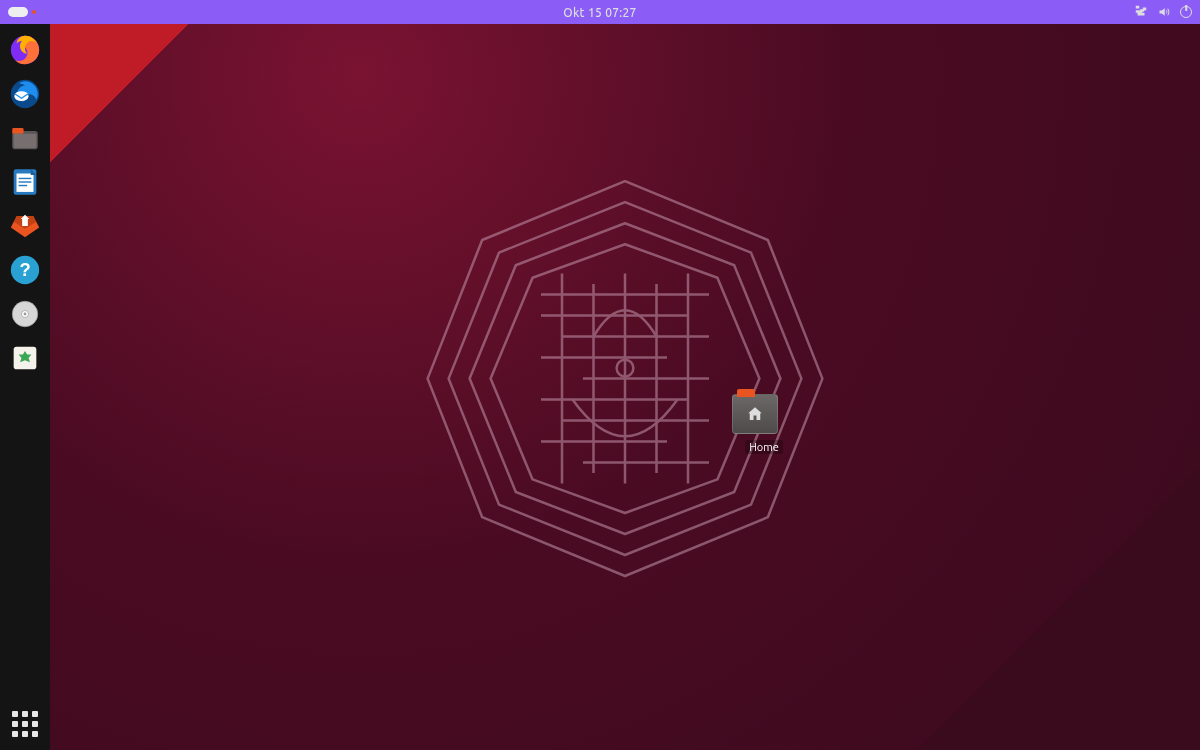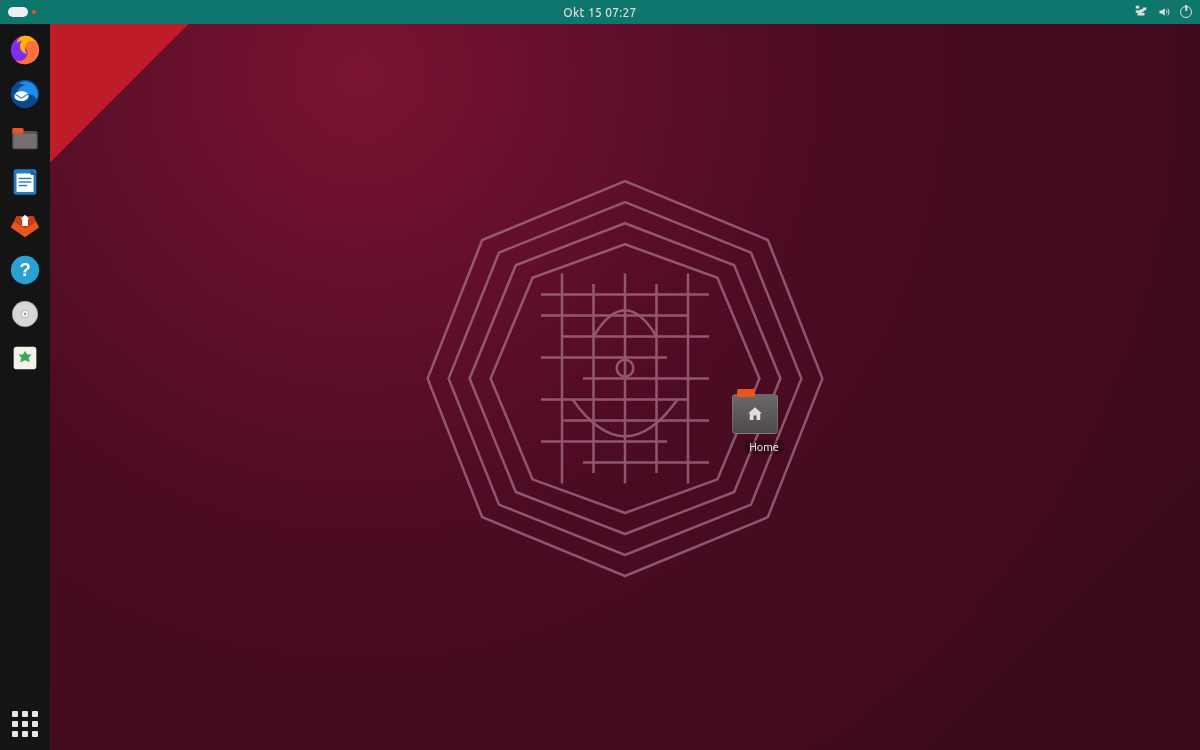--- a/index.html
+++ b/index.html
@@ -8,21 +8,21 @@
     background:
       linear-gradient(135deg, #c01c28 0 150px, transparent 150px),
       linear-gradient(315deg, #3a0b1d 0 200px, transparent 200px),
       radial-gradient(circle at 30% 10%, #7a1332 0%, #4a0b22 45%, #3a0a1d 100%);
     color: #fff;
   }
 
   
   .topbar {
     position: absolute; top: 0; left: 0; right: 0; height: 24px;
-    background: #0f766e; color: #ddd; font-size: 12px;
+    background: #8b5cf6; color: #ddd; font-size: 12px;
     display: flex; align-items: center; justify-content: space-between;
     padding: 0 8px;
   }
   .topbar .left  { display: flex; align-items: center; gap: 6px; }
   .topbar .center{ position: absolute; left: 50%; transform: translateX(-50%); font-weight: 500; letter-spacing: .3px;}
   .topbar .right { display: flex; align-items: center; gap: 10px; }
   .pill { width: 20px; height: 10px; border-radius: 5px; background: #eee; position: relative; }
   .pill::after{ content:""; position:absolute; right:-8px; top:3px; width:4px; height:4px; border-radius:50%; background:#e95420;}
   .spk { width:12px; height:12px; display:block; }
   .pwr { width:12px; height:12px; border:1.5px solid #ddd; border-radius:50%; position:relative; }

